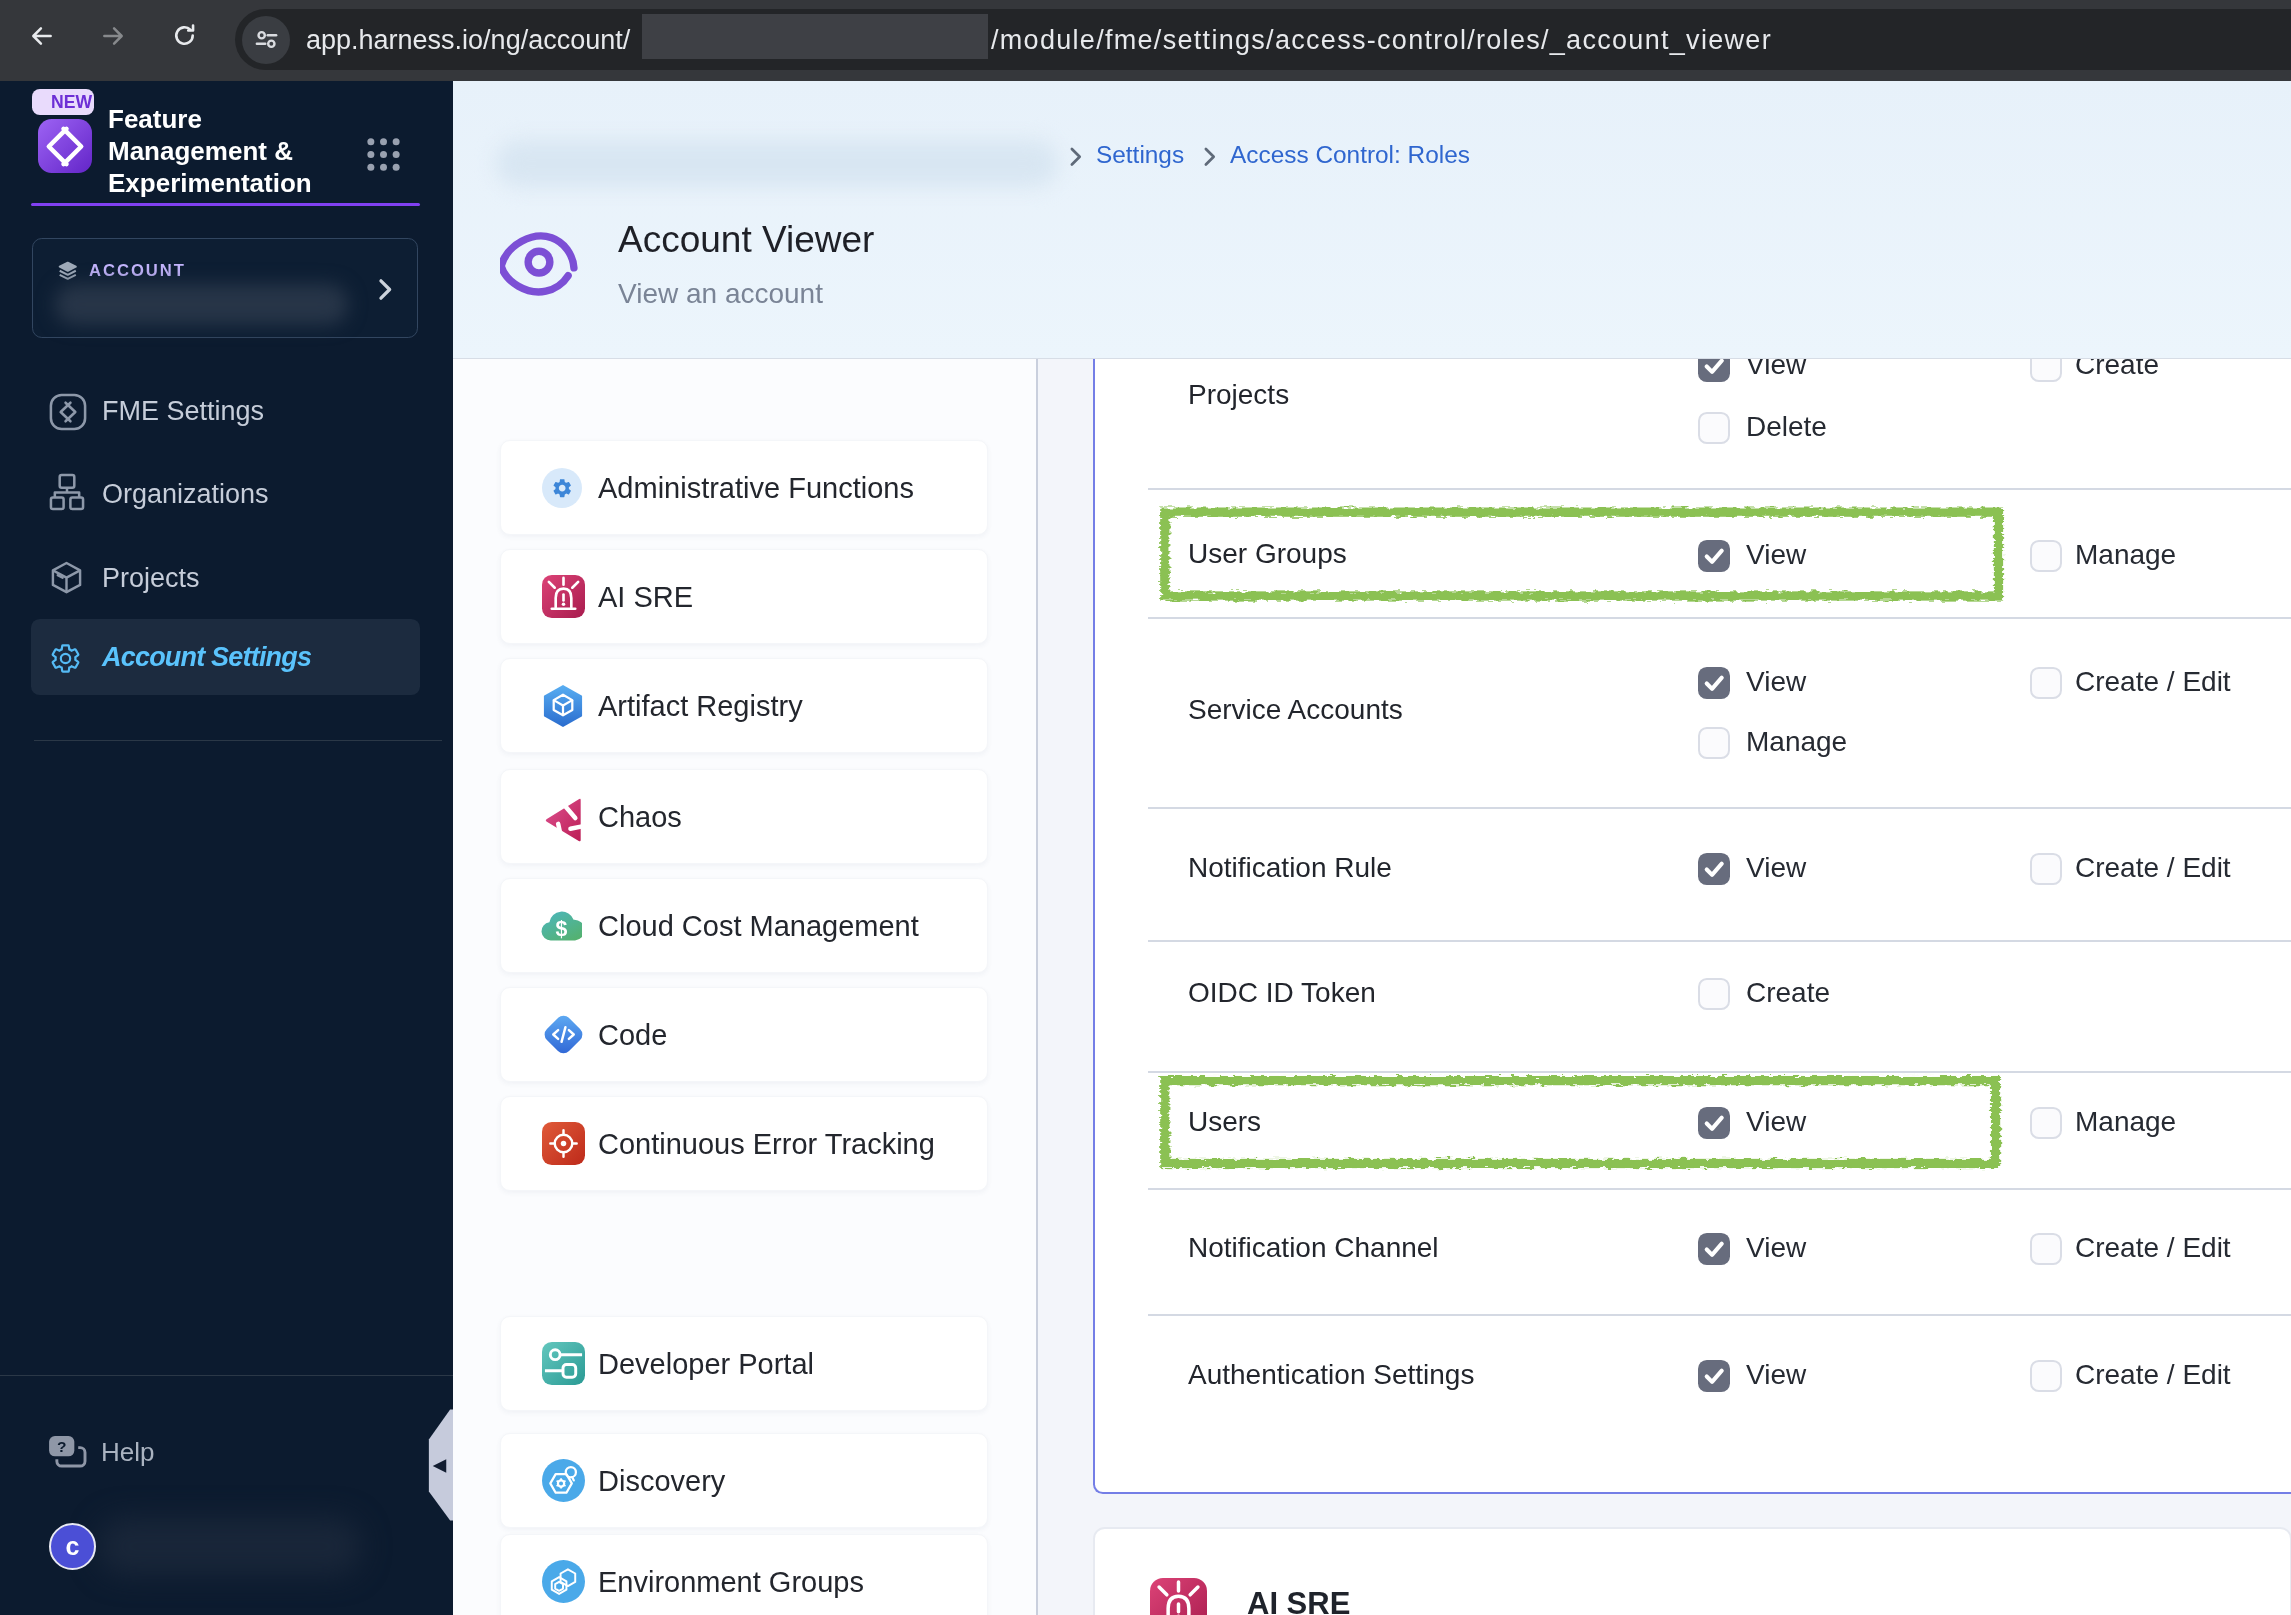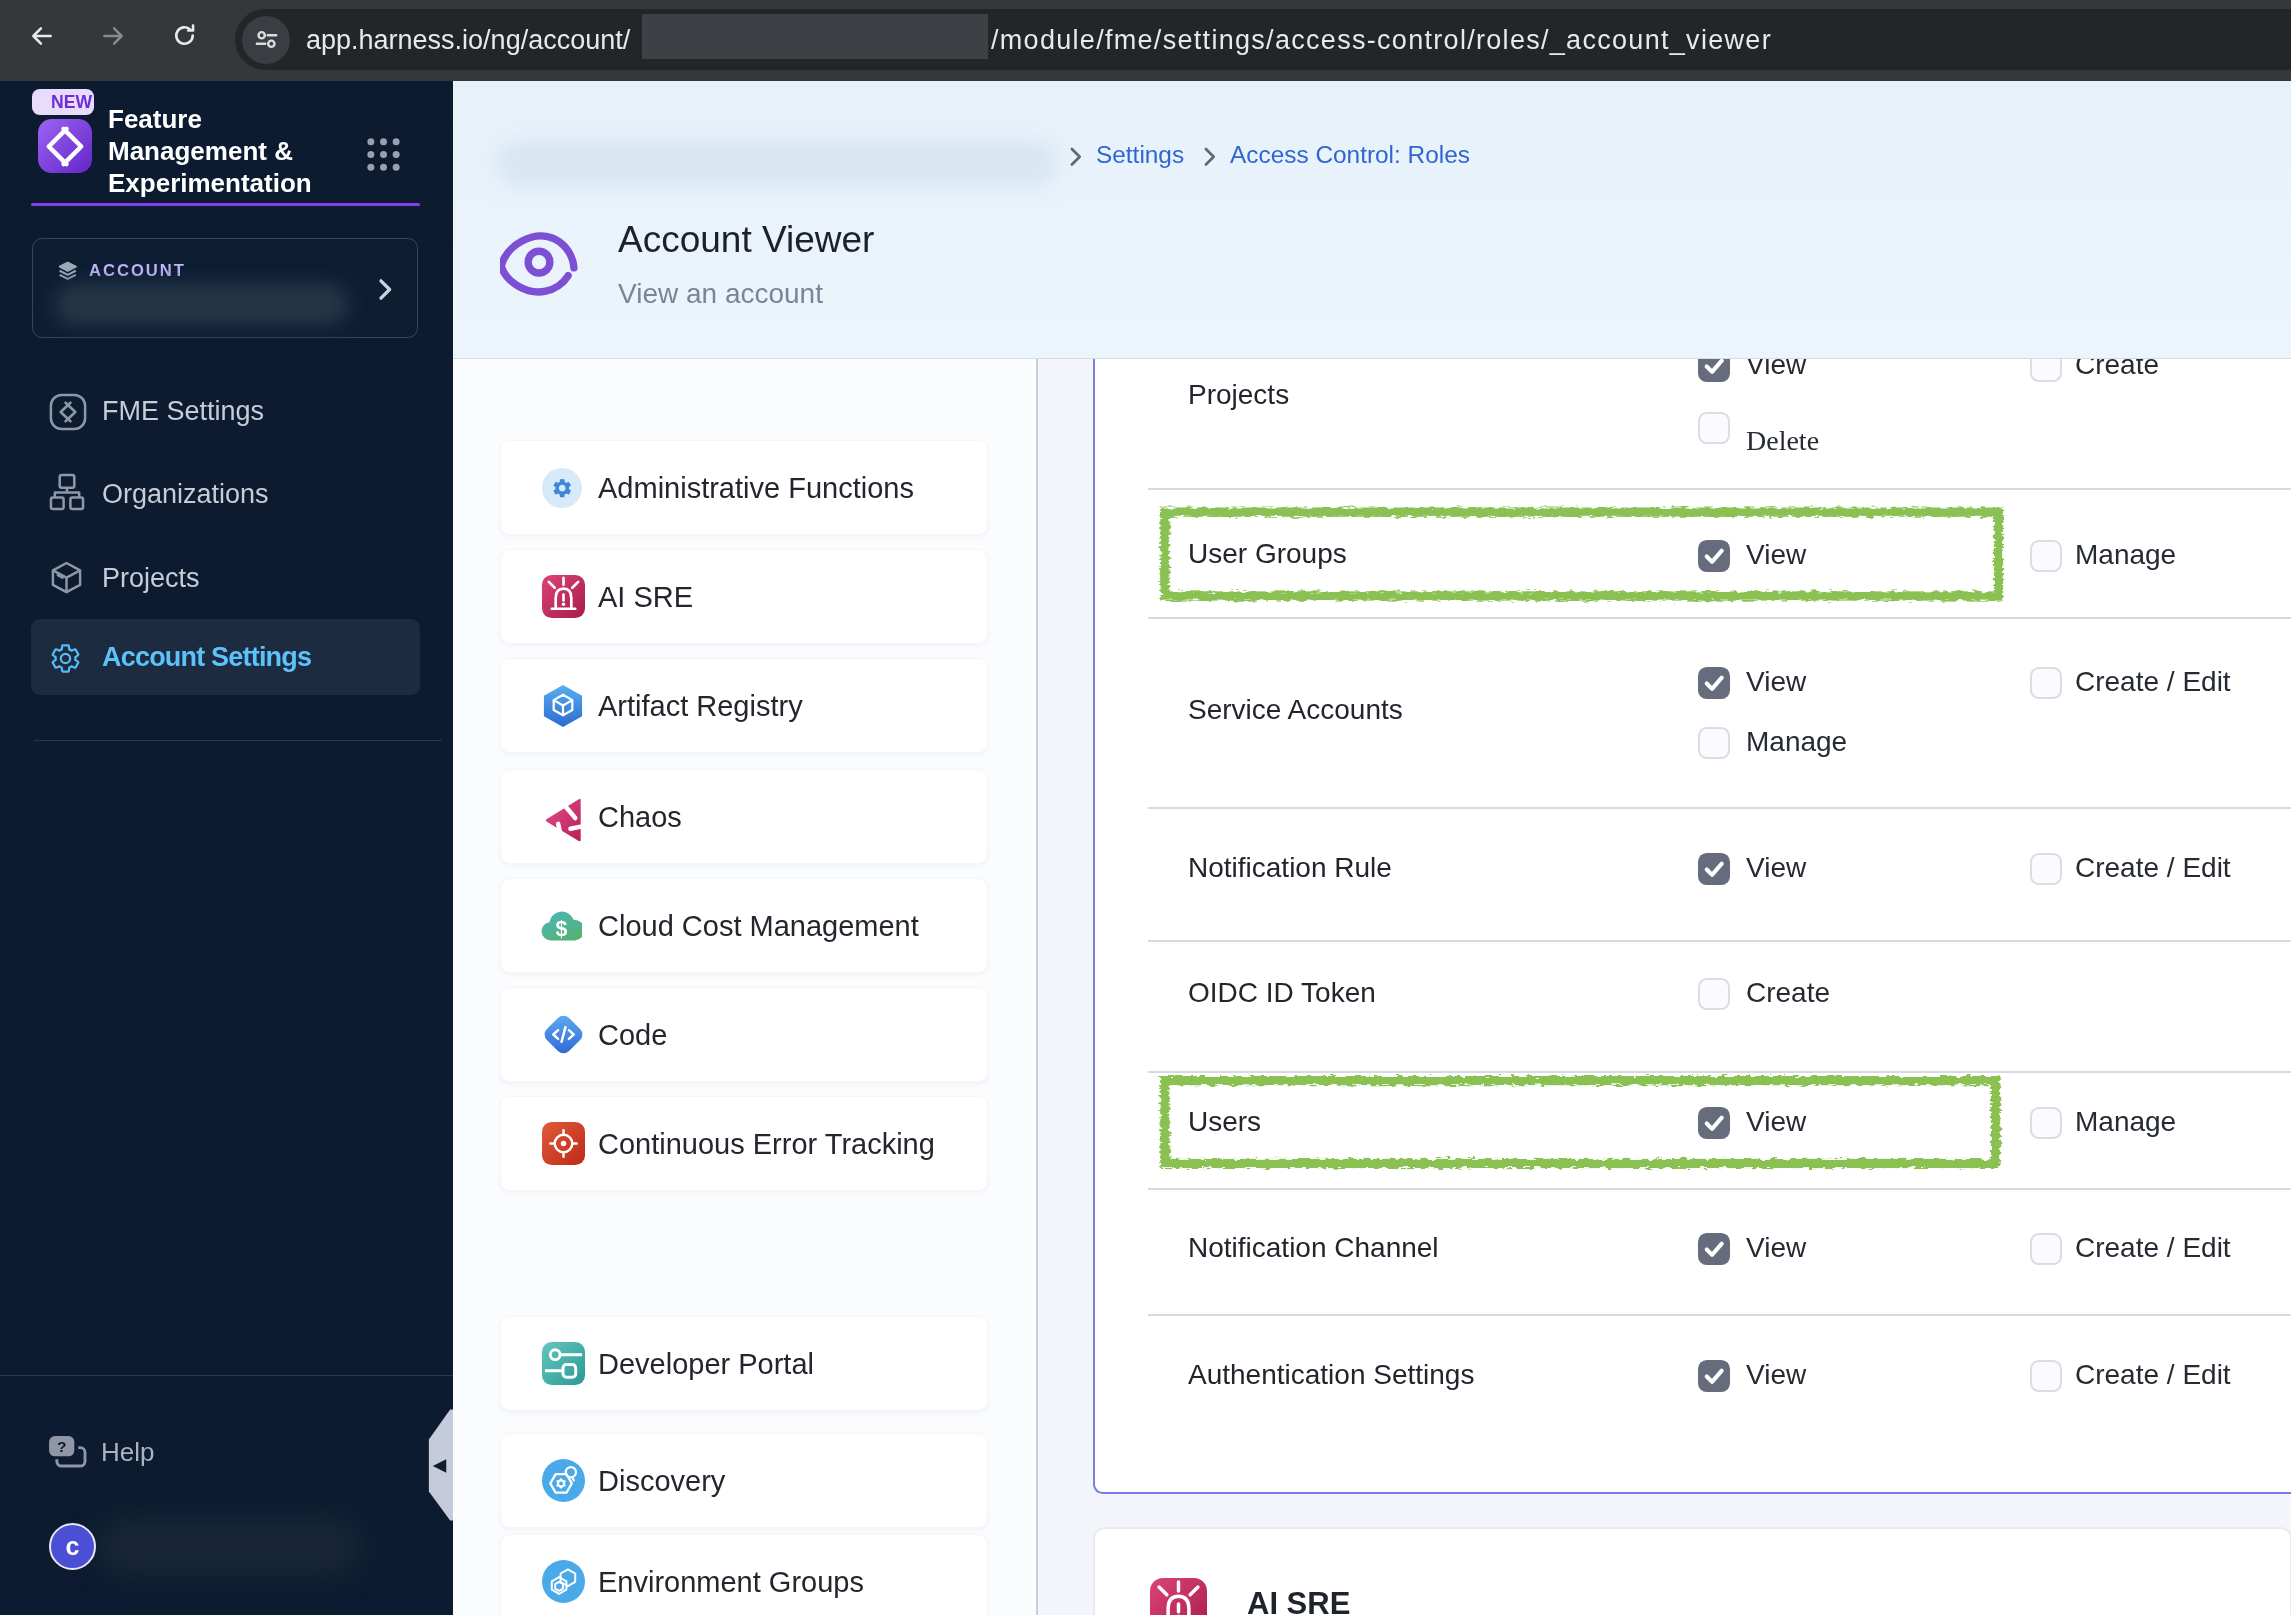--- a/index.html
+++ b/index.html
@@ -121,21 +121,21 @@
       <path d="M17 2l14 7.5v15L17 32 3 24.5v-15z"></path>
       <path d="M3 9.5L17 17l14-7.5M17 17v15"></path>
       <path d="M8 14.5l5 2.7" stroke-linecap="round"></path>
     </svg>
   <div class="abs navtext" style="left:102px; top:484px;">Projects</div>
   <div id="accsetrow" class="abs"></div>
   <svg class="abs" style="left:49px;top:561px" width="33" height="33" viewBox="0 0 24 24" fill="none" stroke="#55bbf5" stroke-width="1.6">
       <path d="M19.14 12.94c.04-.3.06-.61.06-.94s-.02-.64-.07-.94l2.03-1.58c.18-.14.23-.41.12-.61l-1.92-3.32c-.12-.22-.37-.29-.59-.22l-2.39.96c-.5-.38-1.03-.7-1.62-.94l-.36-2.54c-.04-.24-.24-.41-.48-.41h-3.84c-.24 0-.43.17-.47.41l-.36 2.54c-.59.24-1.13.57-1.62.94l-2.39-.96c-.22-.08-.47 0-.59.22L2.74 8.87c-.12.21-.08.47.12.61l2.03 1.58c-.05.3-.09.63-.09.94s.02.64.07.94l-2.03 1.58c-.18.14-.23.41-.12.61l1.92 3.32c.12.22.37.29.59.22l2.39-.96c.5.38 1.03.7 1.62.94l.36 2.54c.05.24.24.41.48.41h3.84c.24 0 .44-.17.47-.41l.36-2.54c.59-.24 1.13-.56 1.62-.94l2.39.96c.22.08.47 0 .59-.22l1.92-3.32c.12-.22.07-.47-.12-.61l-2.01-1.58z"></path>
       <circle cx="12" cy="12" r="3.4"></circle>
     </svg>
-  <div class="abs navtext" style="left:102px; top:563px; color:#5ac3fc; font-weight:bold; letter-spacing:-0.8px;">Account Settings</div>
+  <div class="abs navtext" style="left:102px; top:563px; color:#5ac3fc; font-weight:bold; letter-spacing:-0.8px;font-style:italic;">Account Settings</div>
   <div id="sidediv" class="abs"></div>
   <svg class="abs" style="left:48px;top:1354px" width="41" height="33" viewBox="0 0 42 34" fill="none">
       <rect x="1" y="1" width="26" height="21" rx="6" fill="#8f97a7"></rect>
       <text x="14" y="17" font-size="16" font-weight="bold" fill="#0b1a2d" text-anchor="middle" font-family="Liberation Sans">?</text>
       <path d="M9 25v2a5 5 0 0 0 5 5h19a5 5 0 0 0 5-5v-9a5 5 0 0 0-5-5h-2" stroke="#8f97a7" stroke-width="3"></path>
     </svg>
   <div class="abs navtext" style="left:101px; top:1358px; color:#aab3c0; font-size:26px;">Help</div>
   <div id="nameblur" class="abs"></div>
   <div id="avatar" class="abs">c</div>
   <div class="abs" style="left:0px;top:1294px;width:453px;height:1px;background:#2b3847;"></div>
@@ -327,21 +327,21 @@
     <div class="cardlabel">Environment Groups</div>
   </div>
   <div class="reslabel" style="top:21.5px;">Projects</div>
   <div class="cb on c1" style="top:-8.8px;"><svg width="32" height="32" viewBox="0 0 33 33" fill="none" stroke="#fff" stroke-width="4.2" stroke-linecap="round" stroke-linejoin="round">
         <path d="M9 17l5.5 5.5L24.5 11"></path>
       </svg></div>
   <div class="cblabel l1" style="top:-7.8px;">View</div>
   <div class="cb off c2" style="top:-8.8px;"></div>
   <div class="cblabel l2" style="top:-7.8px;">Create</div>
   <div class="cb off c1" style="top:53px;"></div>
-  <div class="cblabel l1" style="top:68px;font-family:Liberation Serif, serif;">Delete</div>
+  <div class="cblabel l1" style="top:54px;">Delete</div>
   <div class="hdiv" style="top:129px;"></div>
 
   <div class="reslabel" style="top:181px;">User Groups</div>
   <div class="cb on c1" style="top:181px;"><svg width="32" height="32" viewBox="0 0 33 33" fill="none" stroke="#fff" stroke-width="4.2" stroke-linecap="round" stroke-linejoin="round">
         <path d="M9 17l5.5 5.5L24.5 11"></path>
       </svg></div>
   <div class="cblabel l1" style="top:182px;">View</div>
   <div class="cb off c2" style="top:181px;"></div>
   <div class="cblabel l2" style="top:182px;">Manage</div>
   <div class="hdiv" style="top:258px;"></div>

